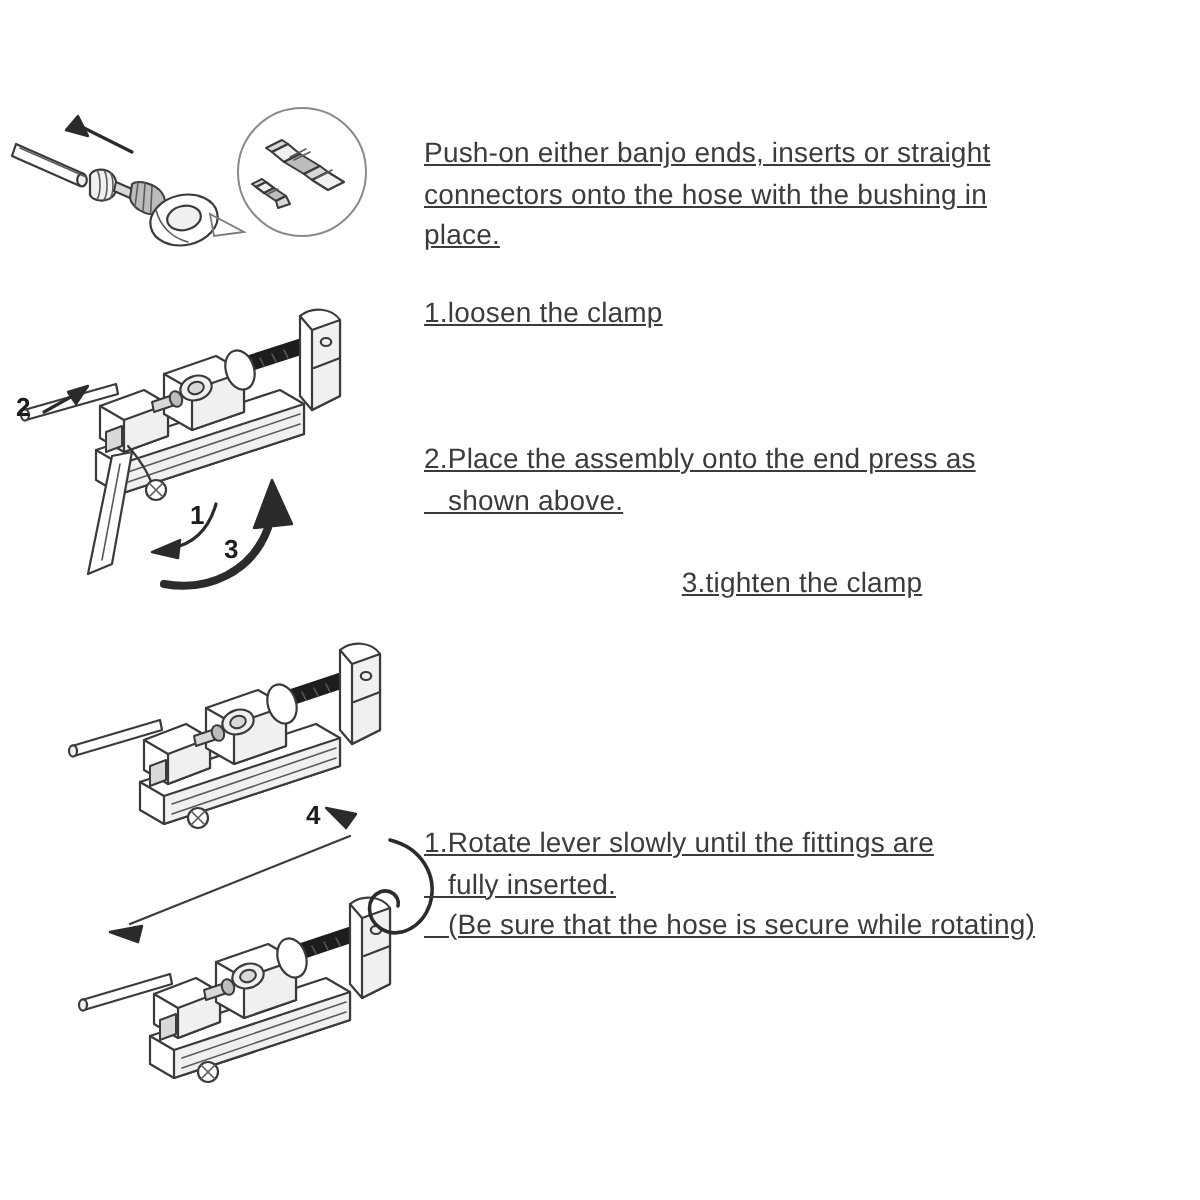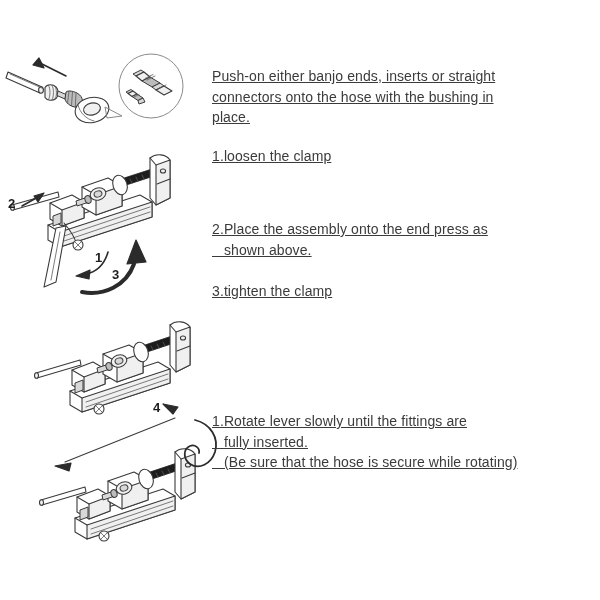--- a/index.html
+++ b/index.html
@@ -22,21 +22,21 @@
     color: #3b3b3b;
     font-size: 14px;
     line-height: 20.5px;
     letter-spacing: 0.1px;
     white-space: pre-wrap;
     text-decoration: underline;
   }
   #intro-text   { left: 212px; top: 66px;  width: 378px; }
   #step1-text   { left: 212px; top: 146px; width: 378px; }
   #step2-text   { left: 212px; top: 206px; width: 378px; margin-top: 13px; }
-  #step3-text   { left: 212px; top: 281px; width: 378px; }
+  #step3-text   { left: 212px; top: 281px; width: 378px; text-align: center; }
   #step4-text   { left: 212px; top: 411px; width: 388px; }
 
   
   .illus { position: absolute; }
   #illus-assembly { left: 0px;  top: 46px;  width: 205px; height: 100px; }
   #illus-press1   { left: 0px;  top: 140px; width: 215px; height: 160px; }
   #illus-press2   { left: 30px; top: 295px; width: 185px; height: 120px; }
   #illus-press3   { left: 35px; top: 390px; width: 195px; height: 155px; }
 
   svg { display: block; overflow: visible; }

